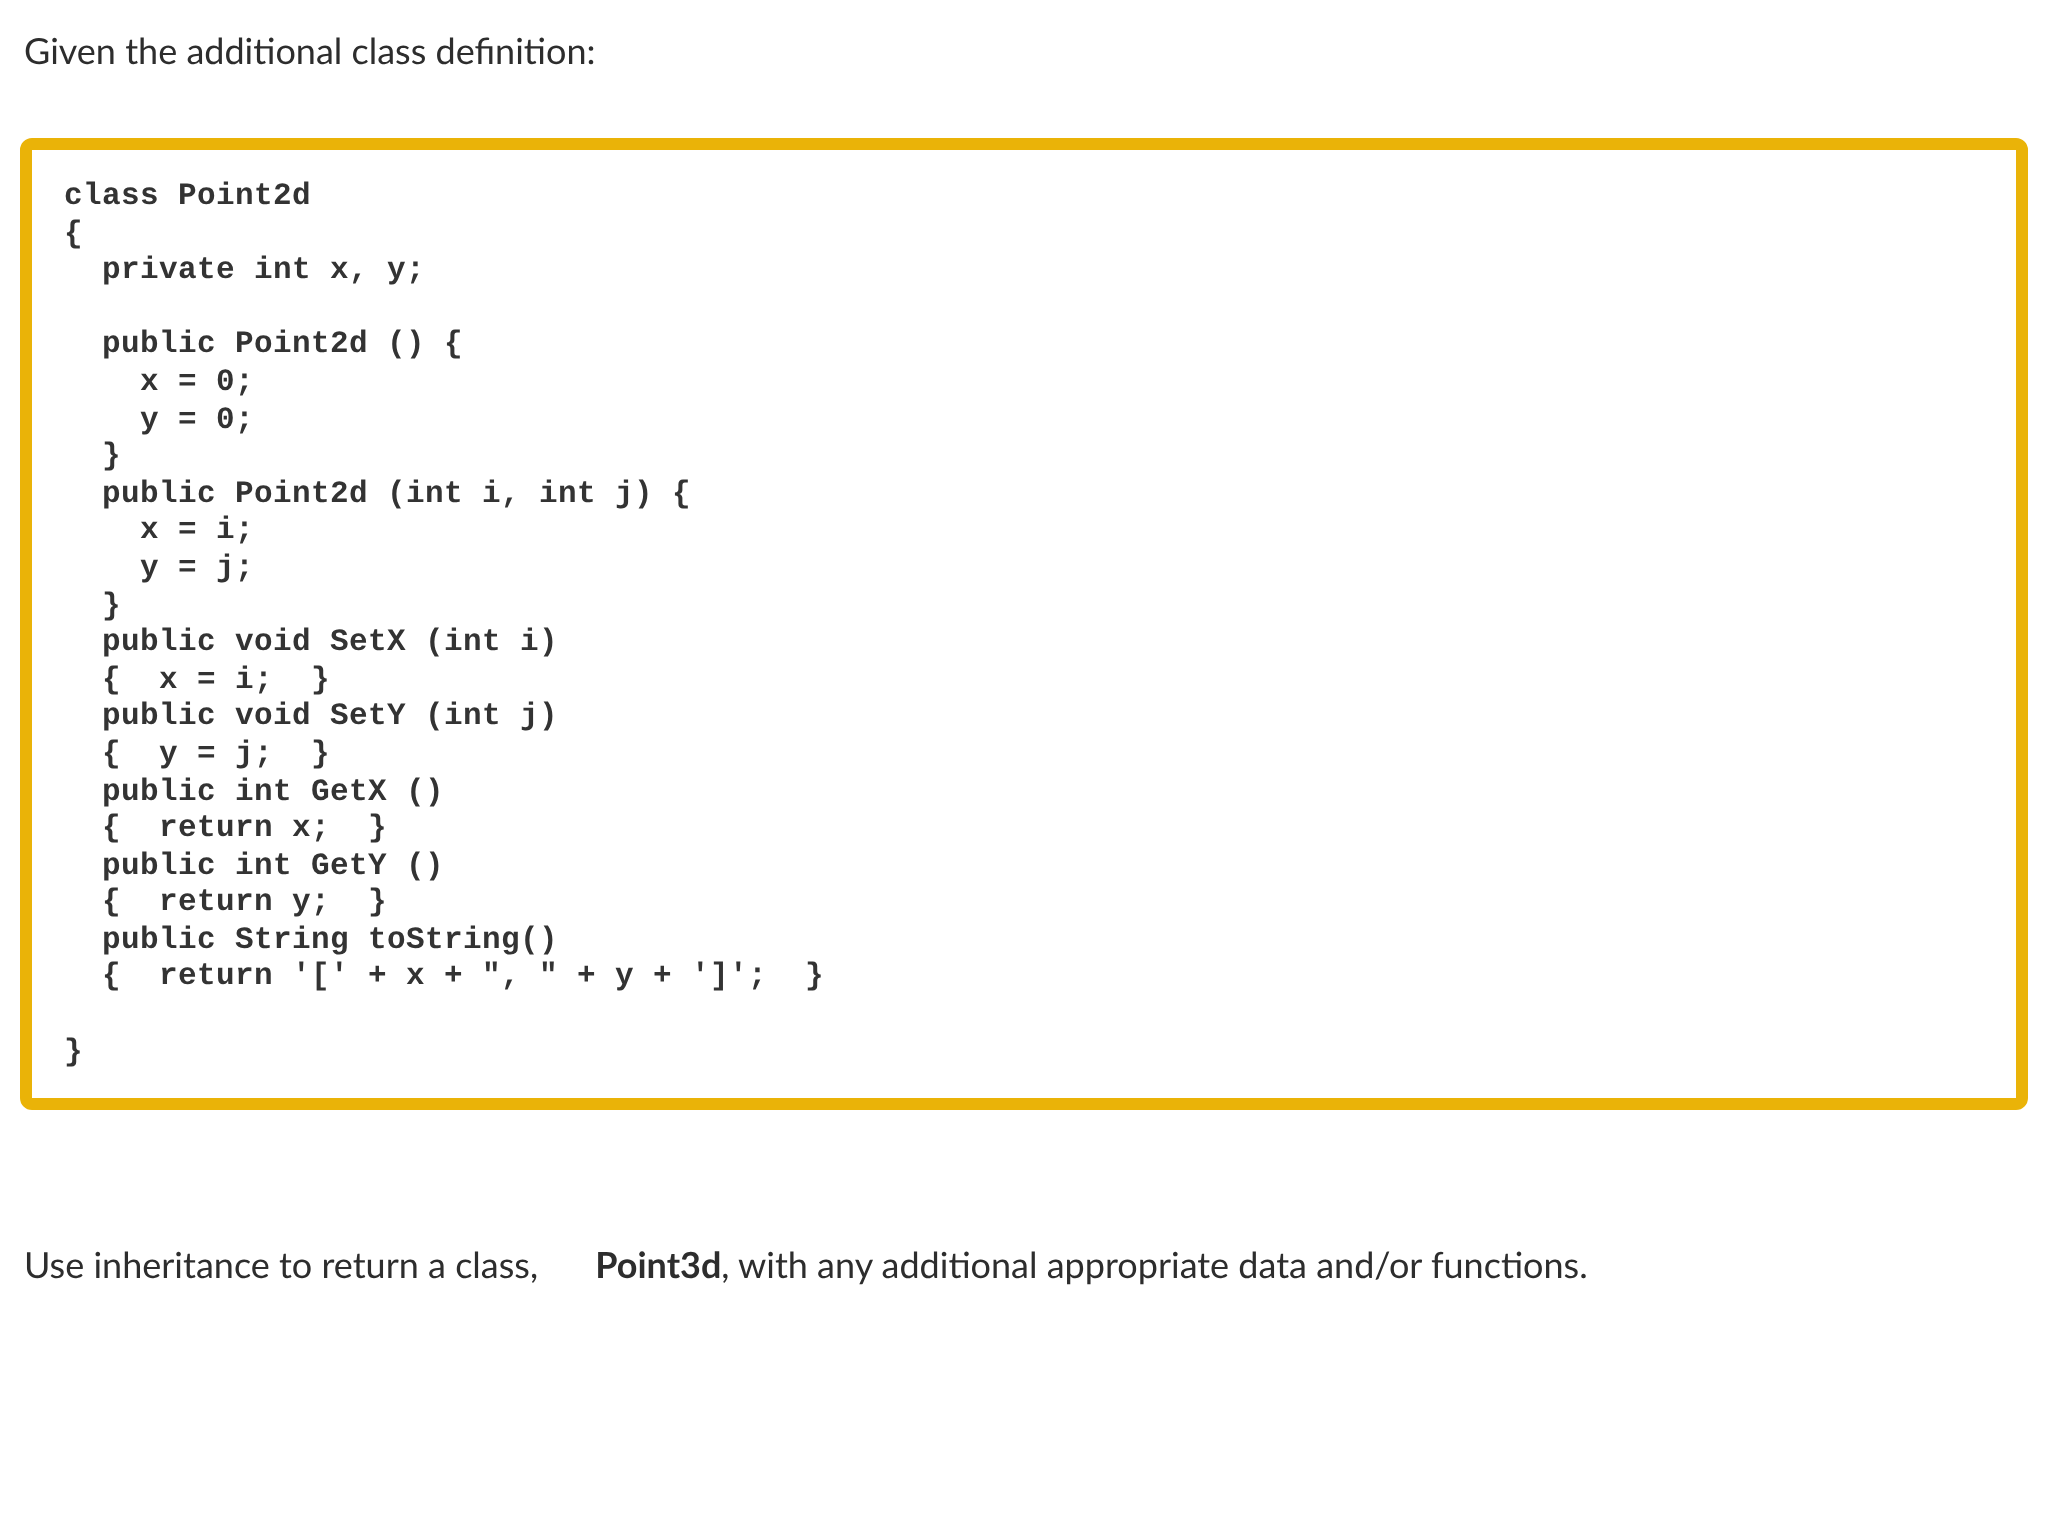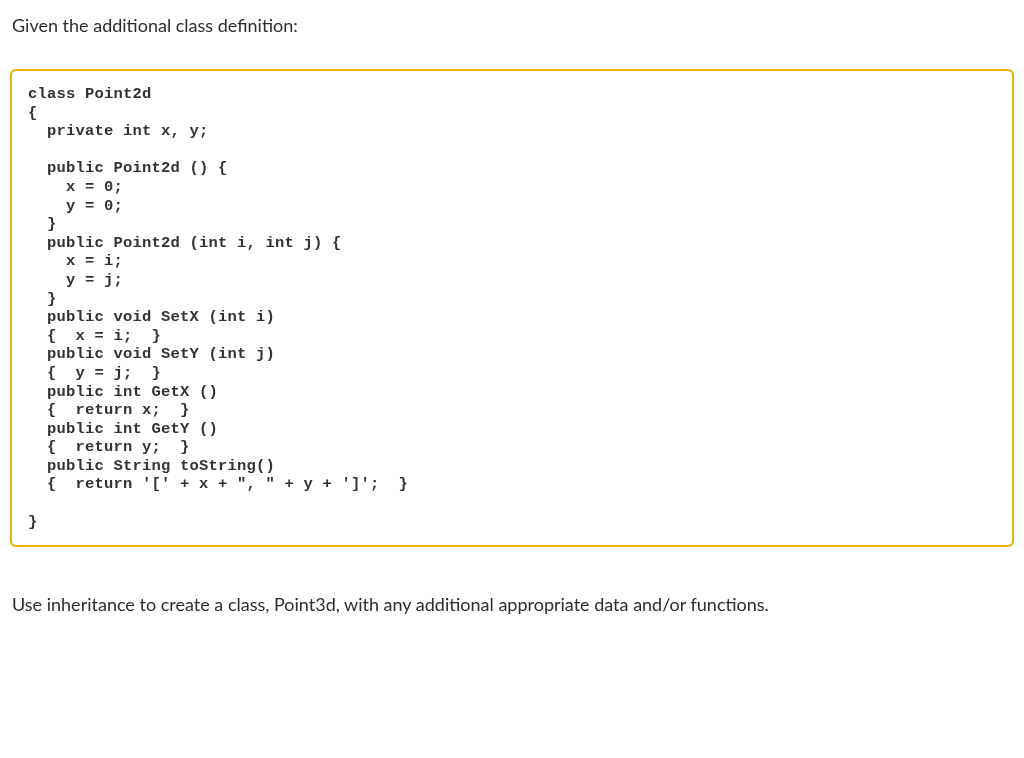--- a/index.html
+++ b/index.html
@@ -15,40 +15,41 @@
       height: 758px;
       padding: 12px 10px;
       font-size: 18px;
       line-height: 1.5;
     }
     .intro-text {
       margin-bottom: 30px;
       padding-left: 2px;
     }
     .code-block {
-      border: 2px solid #eab308;
+      border: 6px solid #eab308;
       border-radius: 6px;
       padding: 14px 16px 14px 16px;
-      margin-bottom: 44px;
+      margin-bottom: 64px;
       background: #ffffff;
     }
     .code-block pre {
       font-family: 'Consolas', 'Monaco', 'Courier New', monospace;
       font-size: 15.5px;
       line-height: 1.2;
       font-weight: bold;
       color: #333333;
       white-space: pre;
       letter-spacing: 0.2px;
     }
     .outro-text {
       padding-left: 2px;
     }
     .bold {
-      font-weight: 400;
+      font-weight: 700;
+      margin-left: 24px;
     }
   </style>
 </head>
 <body>
 
 <div class="intro-text">
   <span>Given the additional class definition:</span>
 </div>
 
 <div class="code-block">
@@ -72,14 +73,14 @@
   {  return x;  }
   public int GetY ()
   {  return y;  }
   public String toString()
   {  return '[' + x + ", " + y + ']';  }
 
 }</pre>
 </div>
 
 <div class="outro-text">
-  <span>Use inheritance to create a class, </span><span class="bold">Point3d</span><span>, with any additional appropriate data and/or functions.</span>
+  <span>Use inheritance to return a class, </span><span class="bold">Point3d</span><span>, with any additional appropriate data and/or functions.</span>
 </div>
 
 </body></html>

